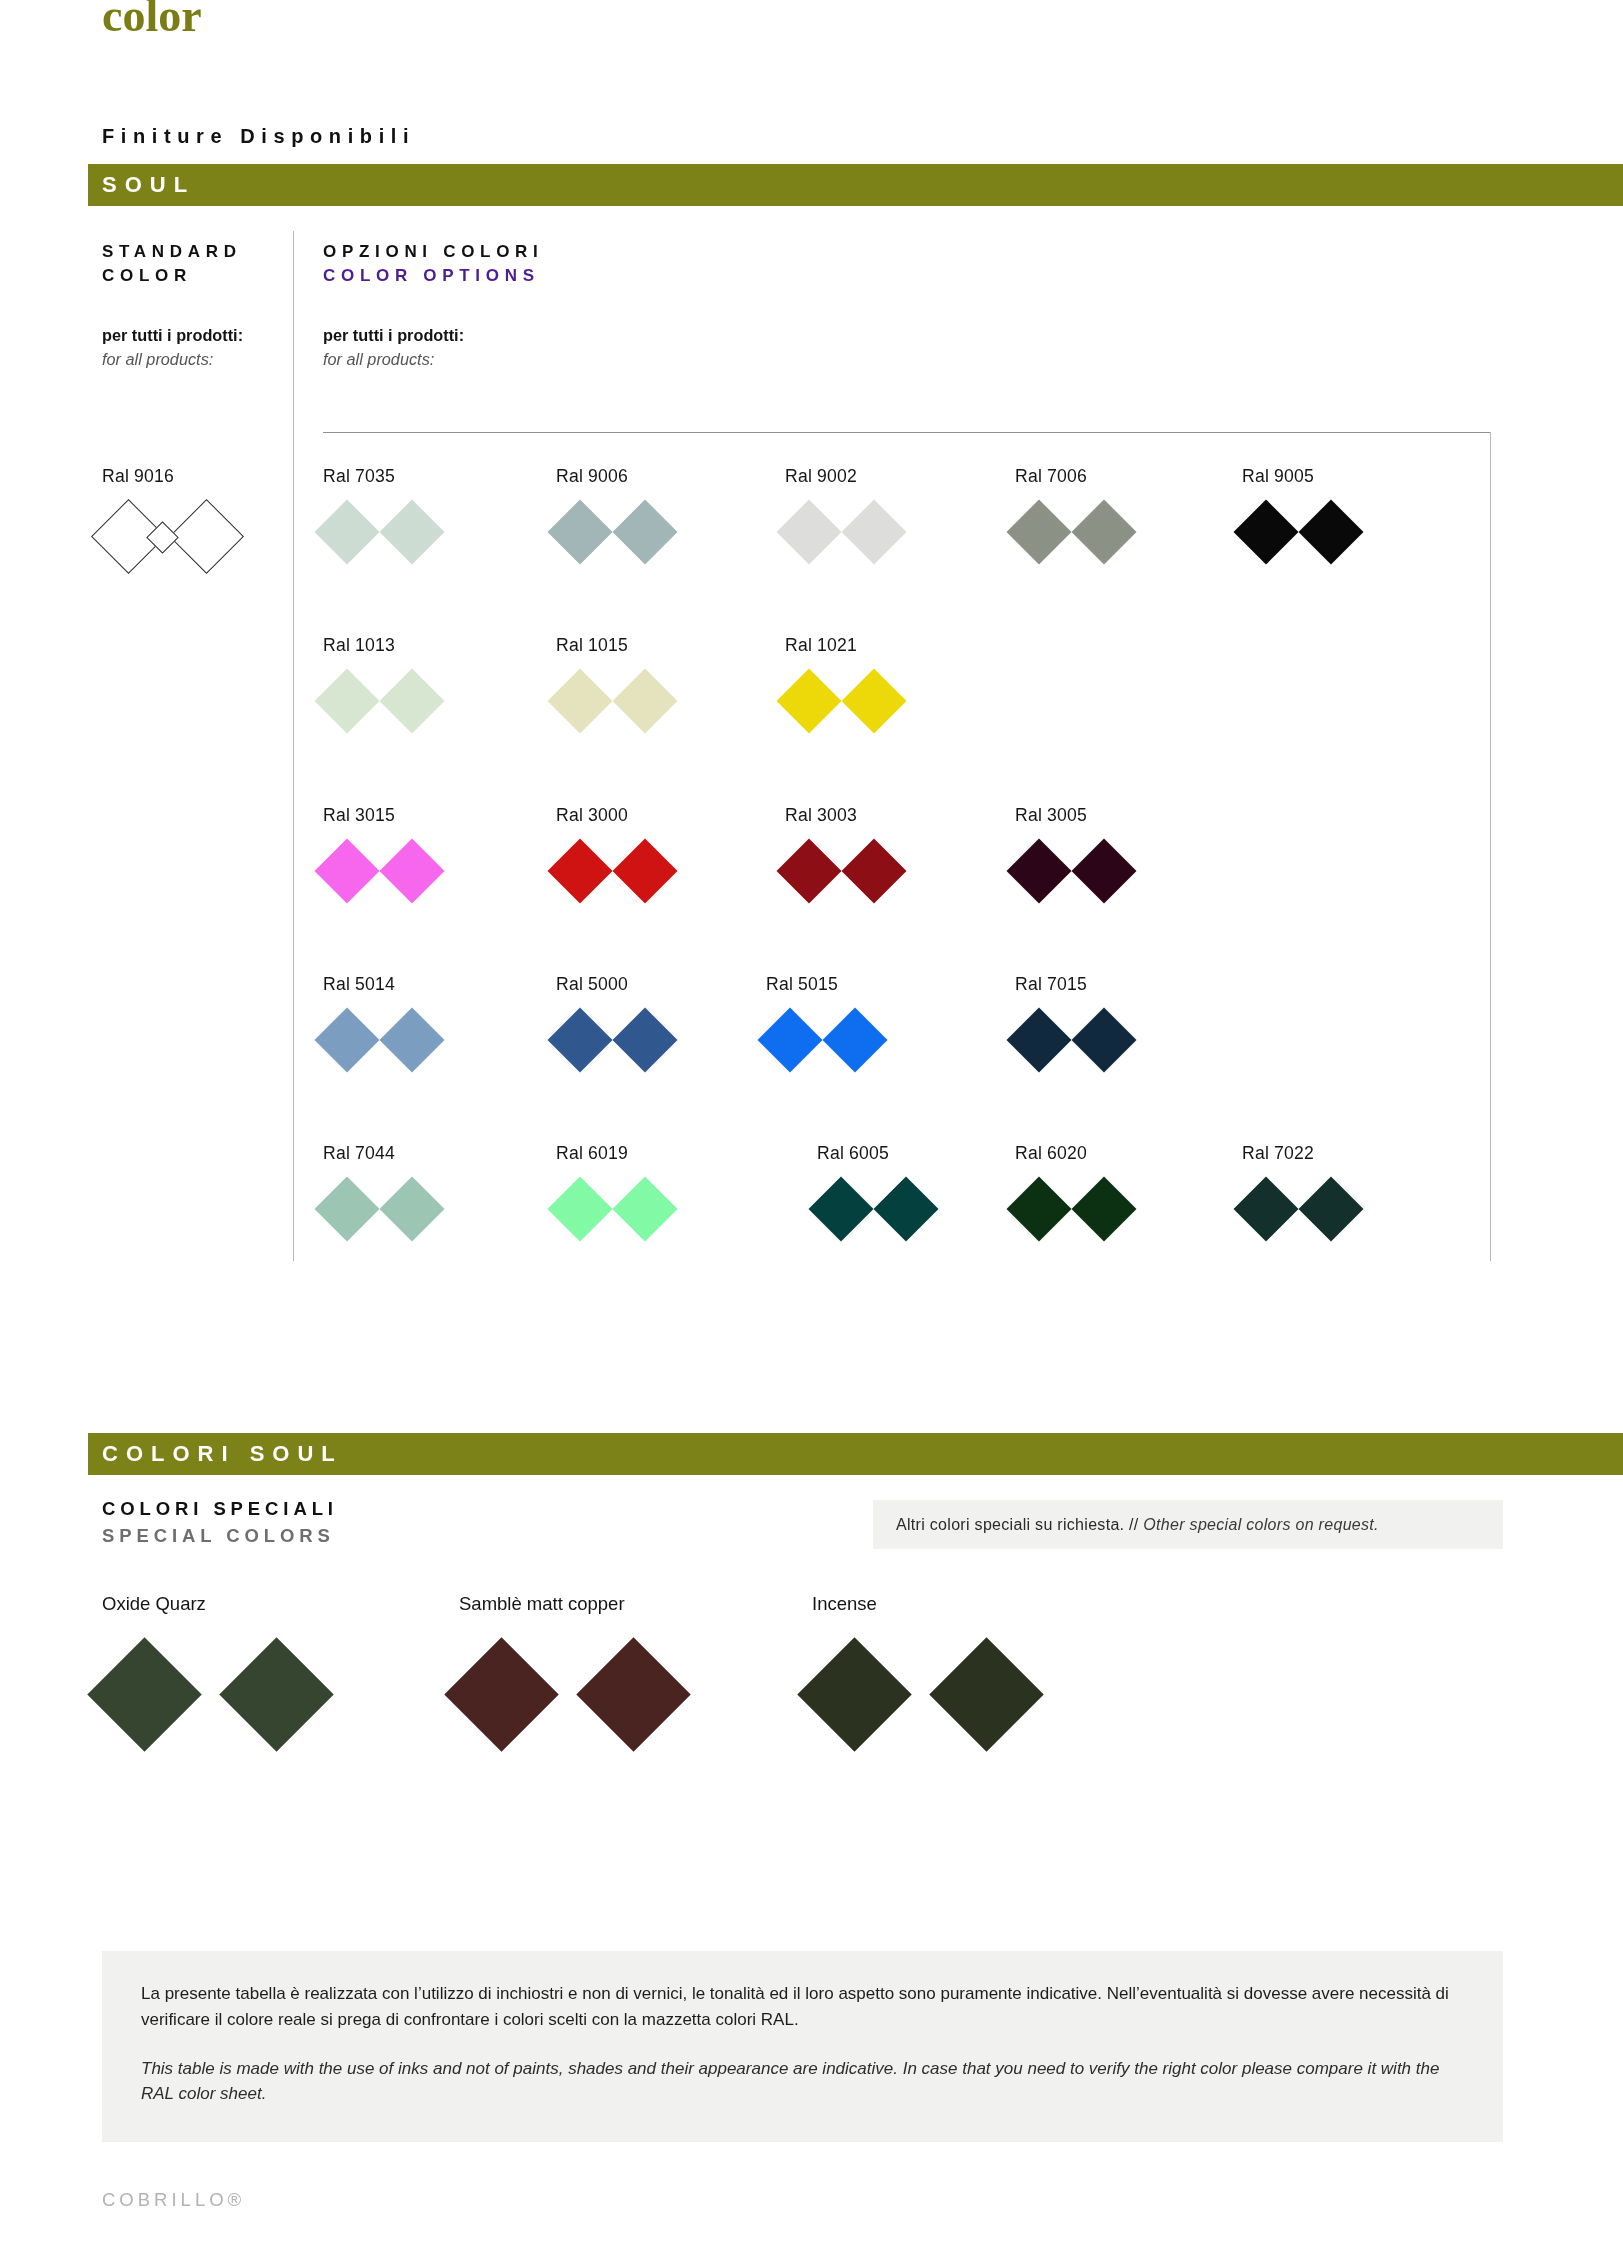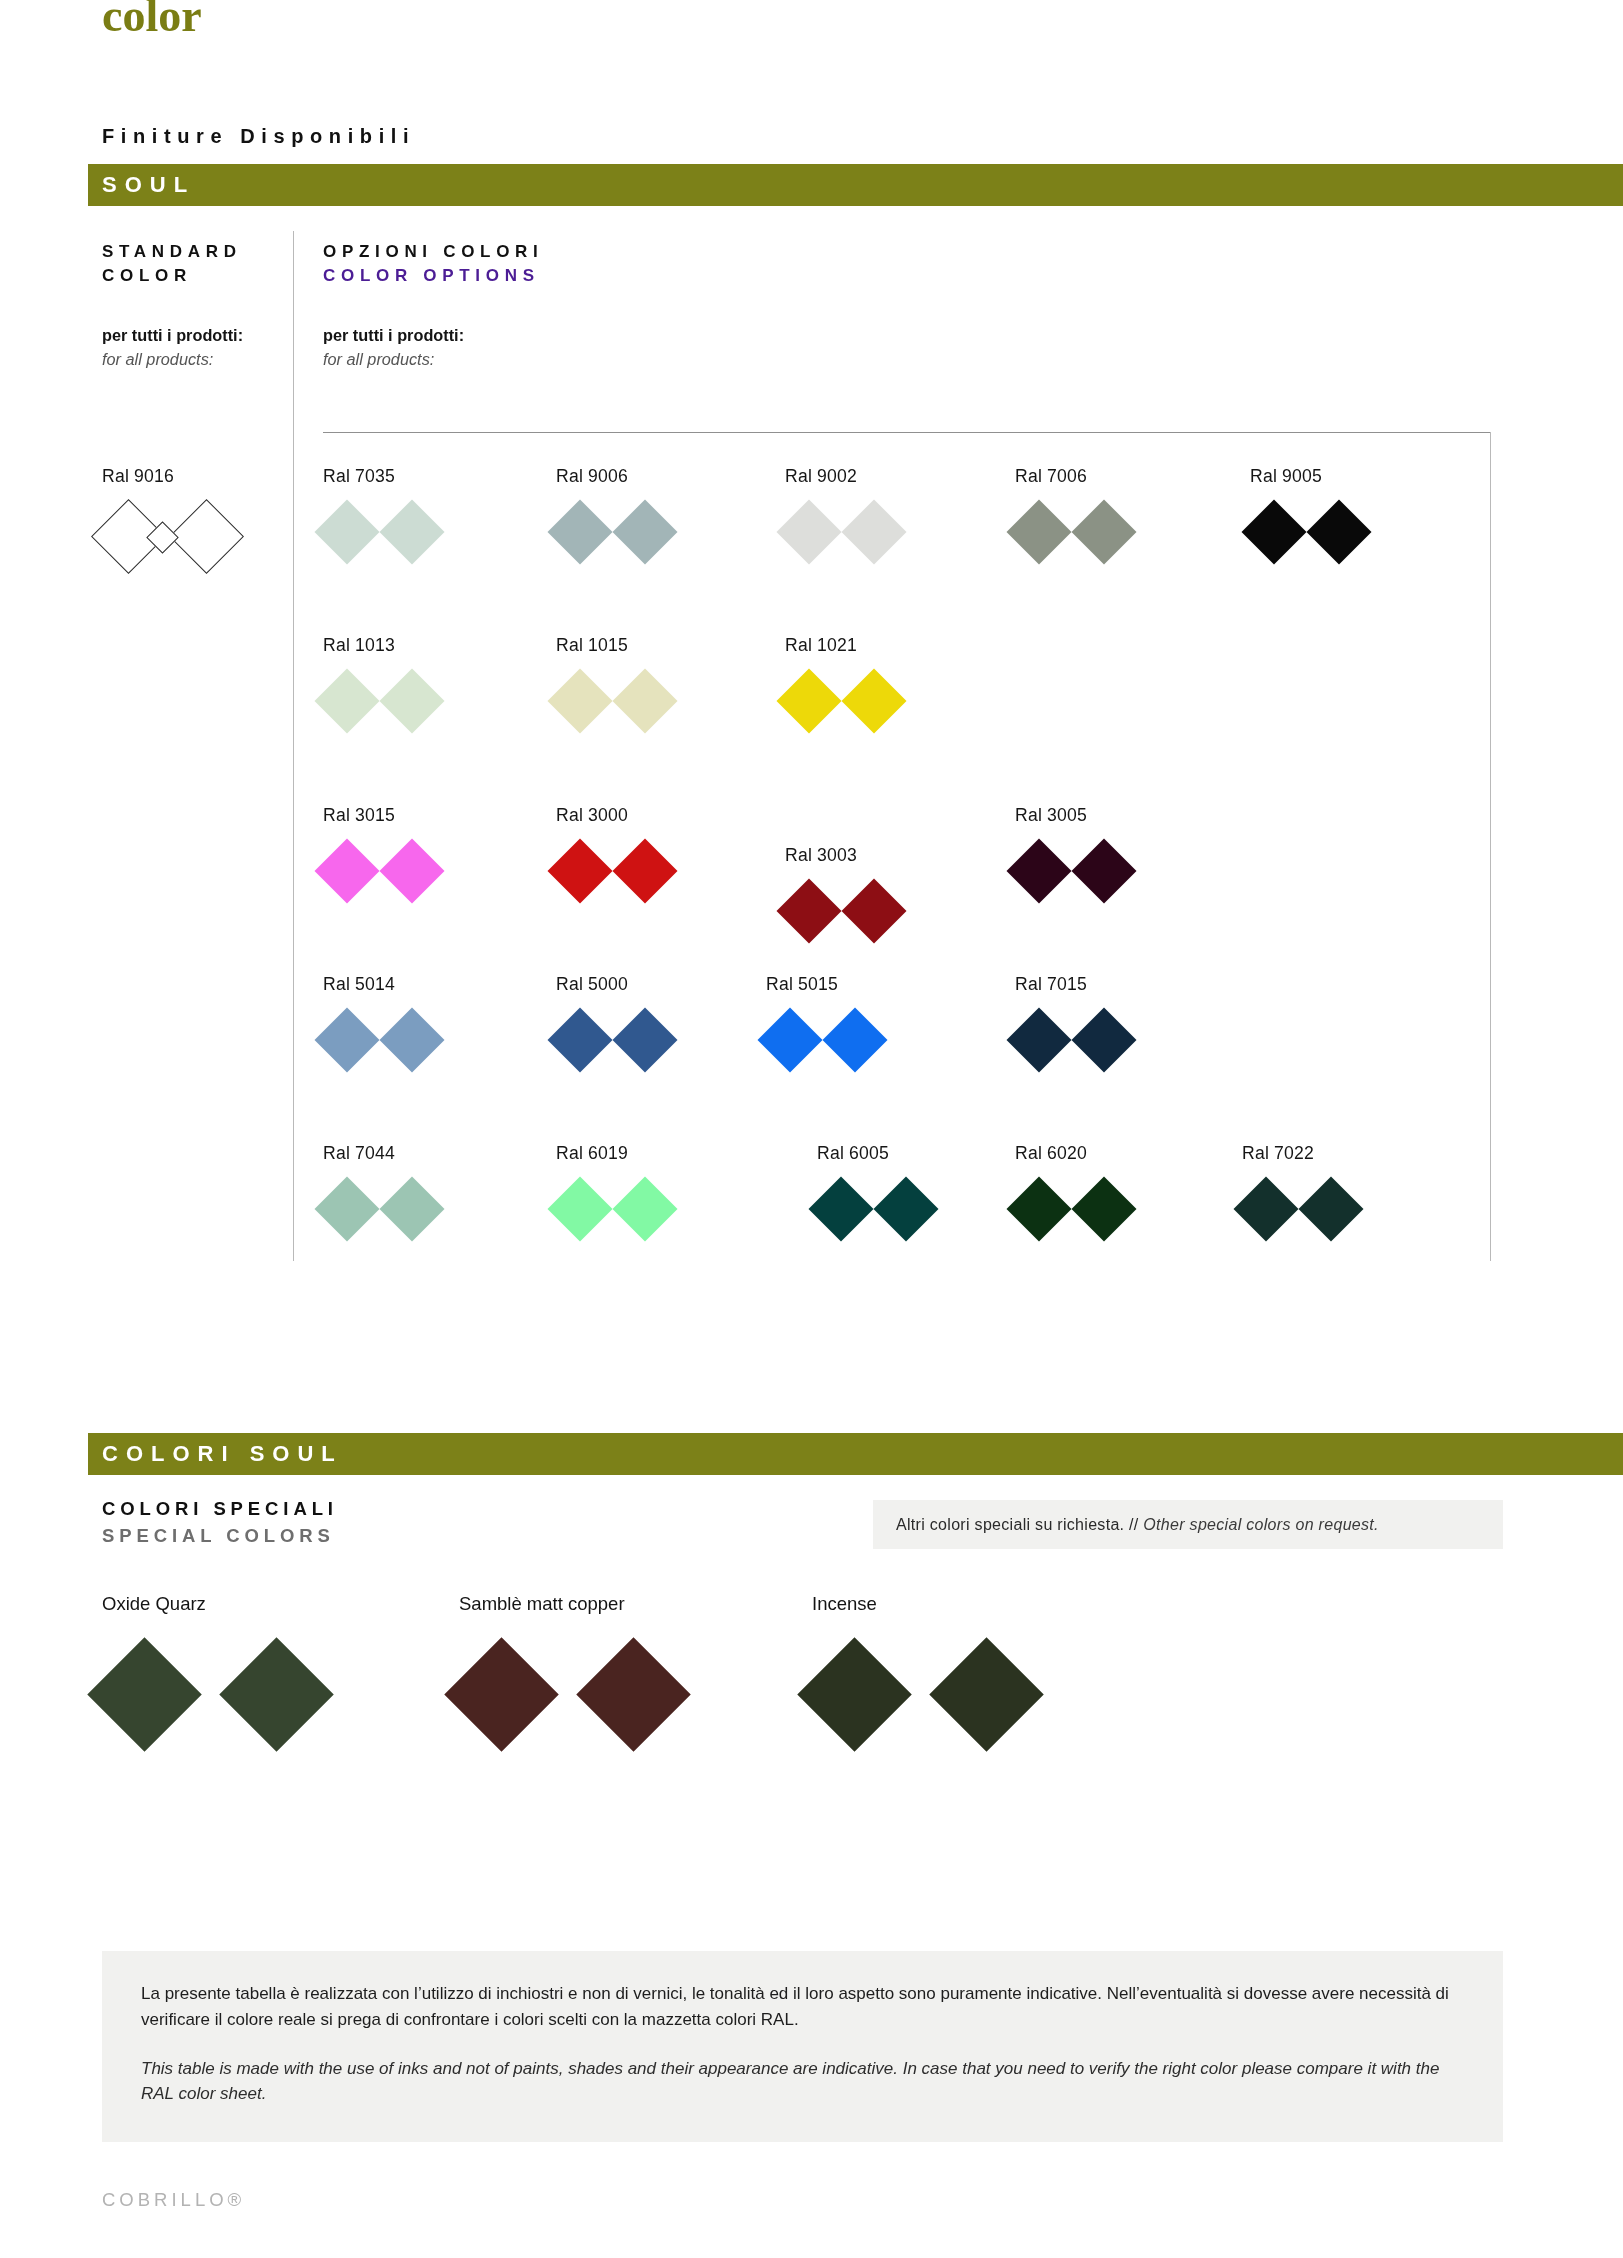--- a/index.html
+++ b/index.html
@@ -308,21 +308,21 @@
           <div class="dia right" style="background: rgb(221, 222, 219);"></div>
         </div>
       </div>
       <div class="swatch-cell" style="left: 1015px; top: 466px;">
         <div class="swatch-label">Ral 7006</div>
         <div class="swatch">
           <div class="dia left" style="background: rgb(139, 146, 133);"></div>
           <div class="dia right" style="background: rgb(139, 146, 133);"></div>
         </div>
       </div>
-      <div class="swatch-cell" style="left: 1242px; top: 466px; margin-left: 8px;">
+      <div class="swatch-cell" style="left: 1242px; top: 466px;">
         <div class="swatch-label">Ral 9005</div>
         <div class="swatch">
           <div class="dia left" style="background: rgb(9, 9, 9);"></div>
           <div class="dia right" style="background: rgb(9, 9, 9);"></div>
         </div>
       </div>
       <div class="swatch-cell" style="left: 323px; top: 635px;">
         <div class="swatch-label">Ral 1013</div>
         <div class="swatch">
           <div class="dia left" style="background: rgb(215, 230, 208);"></div>
@@ -350,21 +350,21 @@
           <div class="dia right" style="background: rgb(247, 103, 237);"></div>
         </div>
       </div>
       <div class="swatch-cell" style="left: 556px; top: 805px;">
         <div class="swatch-label">Ral 3000</div>
         <div class="swatch">
           <div class="dia left" style="background: rgb(207, 18, 18);"></div>
           <div class="dia right" style="background: rgb(207, 18, 18);"></div>
         </div>
       </div>
-      <div class="swatch-cell" style="left: 785px; top: 845px;">
+      <div class="swatch-cell" style="left: 785px; top: 805px;">
         <div class="swatch-label">Ral 3003</div>
         <div class="swatch">
           <div class="dia left" style="background: rgb(141, 14, 20);"></div>
           <div class="dia right" style="background: rgb(141, 14, 20);"></div>
         </div>
       </div>
       <div class="swatch-cell" style="left: 1015px; top: 805px;">
         <div class="swatch-label">Ral 3005</div>
         <div class="swatch">
           <div class="dia left" style="background: rgb(44, 5, 24);"></div>

